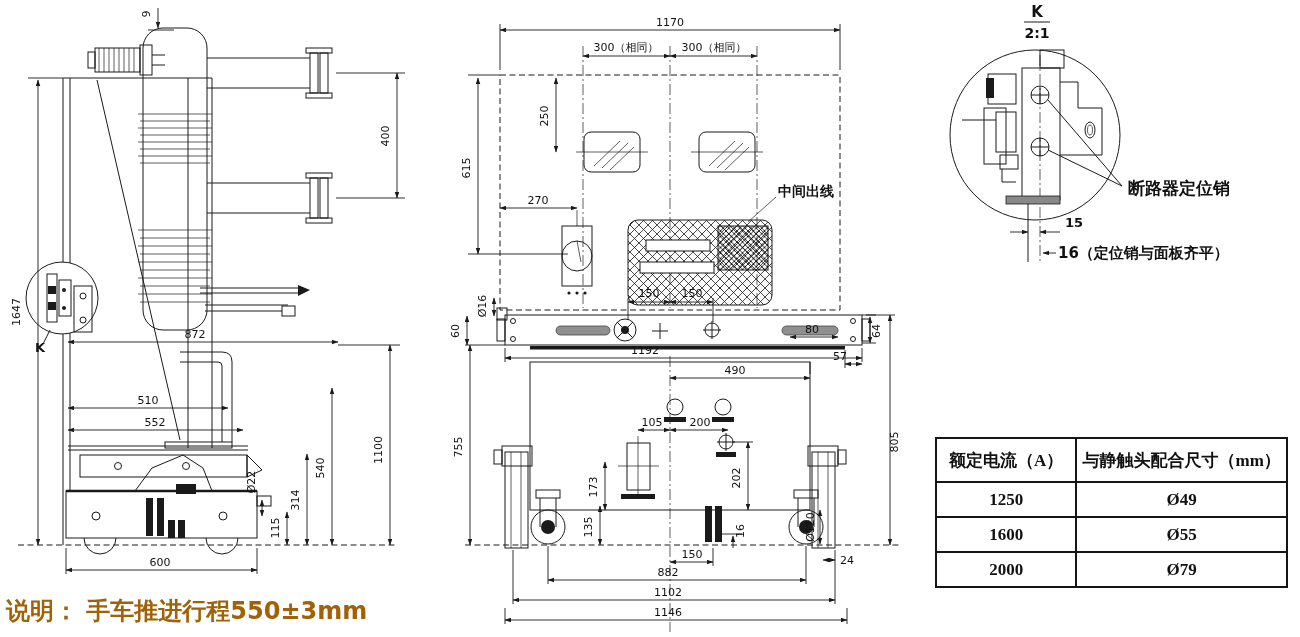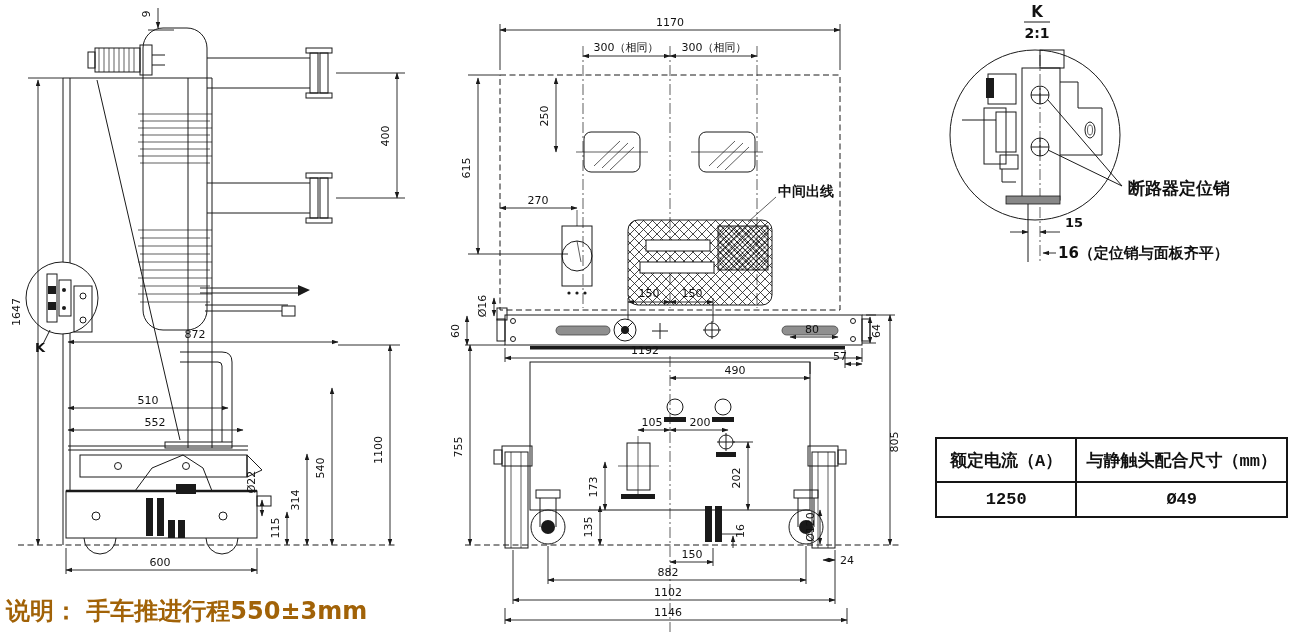--- a/index.html
+++ b/index.html
@@ -15,21 +15,21 @@
   .dash{stroke-dasharray:6 3.5;}
   .dd{stroke-dasharray:11 3 2 3;}
   .blk{fill:#1a1a1a;stroke:none;}
   .grey{fill:#8f8f8f;stroke:#444;stroke-width:.8;}
   .wht{fill:#fff;stroke:#1a1a1a;stroke-width:1;}
   .dt{font:11px "DejaVu Sans",sans-serif;fill:#111;text-anchor:middle;}
   .dtb{font:bold 13px "DejaVu Sans",sans-serif;fill:#111;text-anchor:middle;}
   .dtc{font:bold 14px "DejaVu Sans","Liberation Sans",sans-serif;fill:#111;text-anchor:start;}
   #spec-table{position:absolute;left:935px;top:437px;width:353px;}
   #spec-table table{border-collapse:collapse;width:100%;
-      font-family:Liberation Mono, monospace;border-radius:7px;}
+      font-family:Liberation Serif, serif;border-radius:7px;}
   #spec-table th,#spec-table td{border:2px solid #151515;text-align:center;
       font-weight:bold;color:#111;}
   #spec-table th{font-size:17px;height:40px;}
   #spec-table td{font-size:17px;height:31px;}
   #note{position:absolute;left:6px;top:595px;font-size:24px;font-weight:bold;
       font-family:"DejaVu Sans","Liberation Sans",sans-serif;color:#a16207;}
 </style>
 </head>
 <body>
 
@@ -413,18 +413,26 @@
         <tr>
           <th style="width:40%">额定电流（A）</th>
           <th>与静触头配合尺寸（mm）</th>
         </tr>
       </thead>
       <tbody>
         <tr>
           <td>1250</td>
           <td>Ø49</td>
         </tr>
+        <tr>
+          <td>1600</td>
+          <td>Ø55</td>
+        </tr>
+        <tr>
+          <td>2000</td>
+          <td>Ø79</td>
+        </tr>
       </tbody>
     </table>
   </div>
 
   <div id="note">说明： 手车推进行程550±3mm</div>
 </div>
 
 </body></html>

